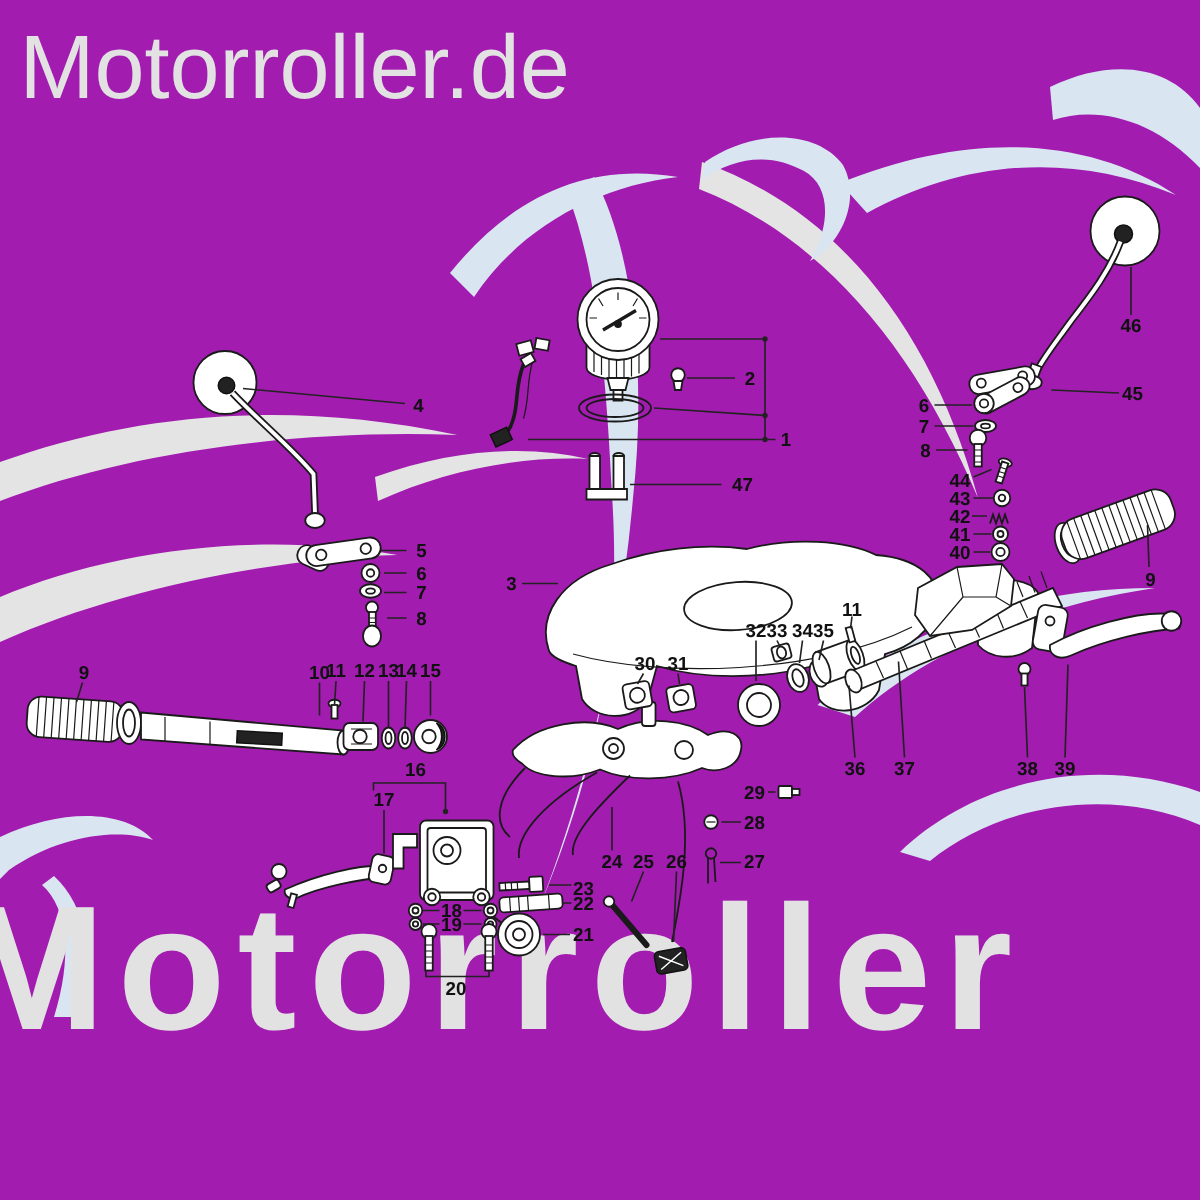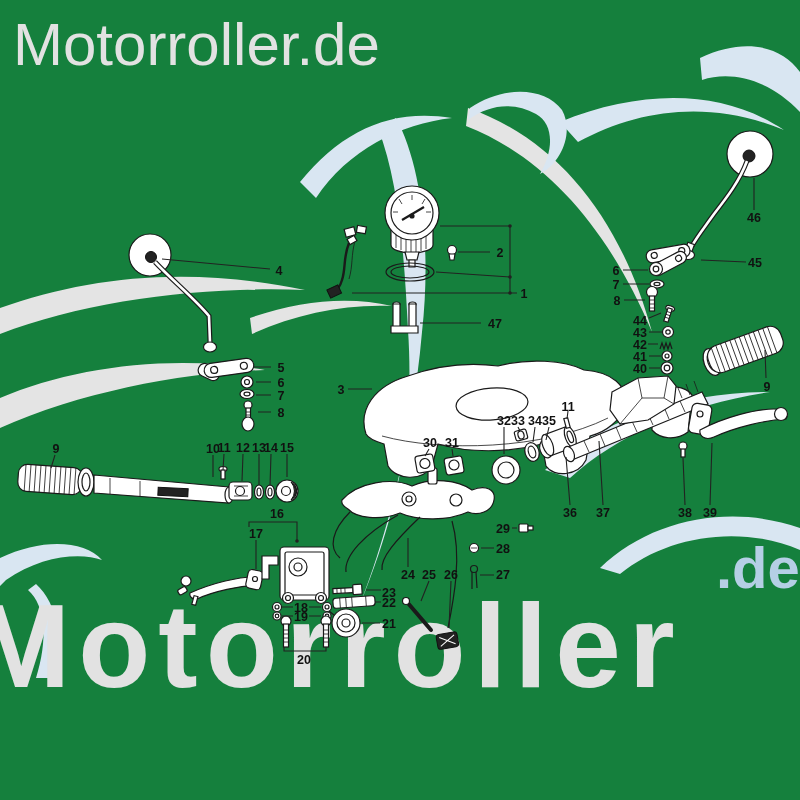--- a/index.html
+++ b/index.html
@@ -1,16 +1,16 @@
 <!DOCTYPE html>
 <html><head>
 <meta charset="utf-8">
 <style>
   html,body{margin:0;padding:0;background:#fff;}
-  .canvas{position:relative;width:800px;height:800px;overflow:hidden;background:#15803d;
+  .canvas{position:relative;width:800px;height:800px;overflow:hidden;background:#a21caf;
           font-family:"Liberation Sans",sans-serif;}
   .layer{position:absolute;left:0;top:0;width:800px;height:800px;}
   svg{display:block;}
   
   .wm-top{position:absolute;left:13px;top:10px;z-index:1;font-size:60px;font-weight:400;
           color:#e2e2e2;letter-spacing:0px;white-space:nowrap;}
   .wm-bottom{position:absolute;left:-28px;top:578px;z-index:1;font-size:118px;font-weight:700;
           color:#e2e2e2;letter-spacing:8px;white-space:nowrap;}
   .wm-de{position:absolute;left:716px;top:534px;z-index:1;font-size:58px;font-weight:700;
           color:#b5cfe5;white-space:nowrap;}
@@ -45,21 +45,20 @@
       <path d="M700,58 C742,38 780,44 800,72 L800,112 C770,80 732,70 702,80 Z"></path>
       <path d="M545,470 C600,420 682,392 770,392 C690,404 618,434 570,478 Z"></path>
       <path d="M600,568 C652,518 732,504 800,528 L800,550 C740,524 666,536 620,574 Z"></path>
       <path d="M0,558 C42,538 84,540 102,560 C80,552 40,556 6,580 L0,586 Z"></path>
       <path d="M36,584 C58,604 64,642 56,678 L36,678 C48,640 46,606 28,590 Z"></path>
     </g>
   </svg>
 
   <div class="wm-top">Motorroller.de</div>
   <div class="wm-bottom">Motorroller</div>
-  <div class="wm-de">.de</div>
 
   <svg class="layer fg" viewBox="0 0 800 800">
 
     <g>
       <path class="p" d="M391,214 L391,245 A21,8 0 0 0 433,245 L433,214 Z"></path>
       <path class="thin" d="M396,228 V248 M401,230 V250 M406,231 V252 M411,231 V253 M416,231 V252 M421,230 V251 M426,229 V249"></path>
       <circle class="p" cx="412" cy="213" r="27"></circle>
       <circle class="p" cx="412" cy="213" r="21"></circle>
       <path class="thin" d="M412,195 V200 M399,199 L402,204 M425,199 L422,204 M393,212 H398 M431,212 H426"></path>
       <path class="ln" style="stroke-width:2.2" d="M402,220 L424,207"></path>

